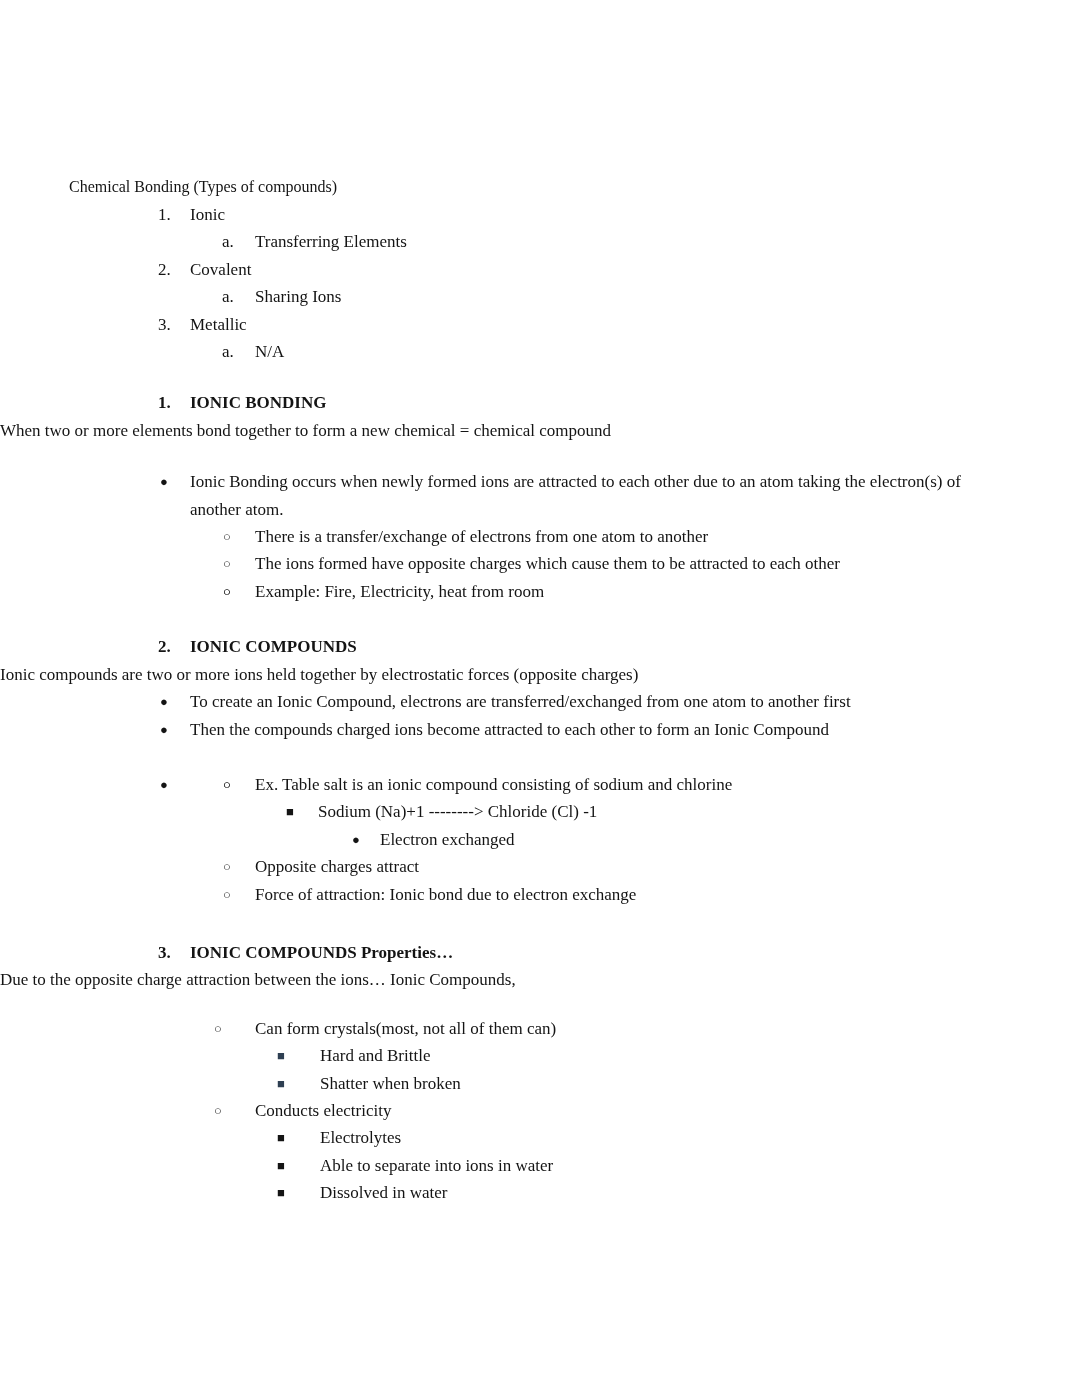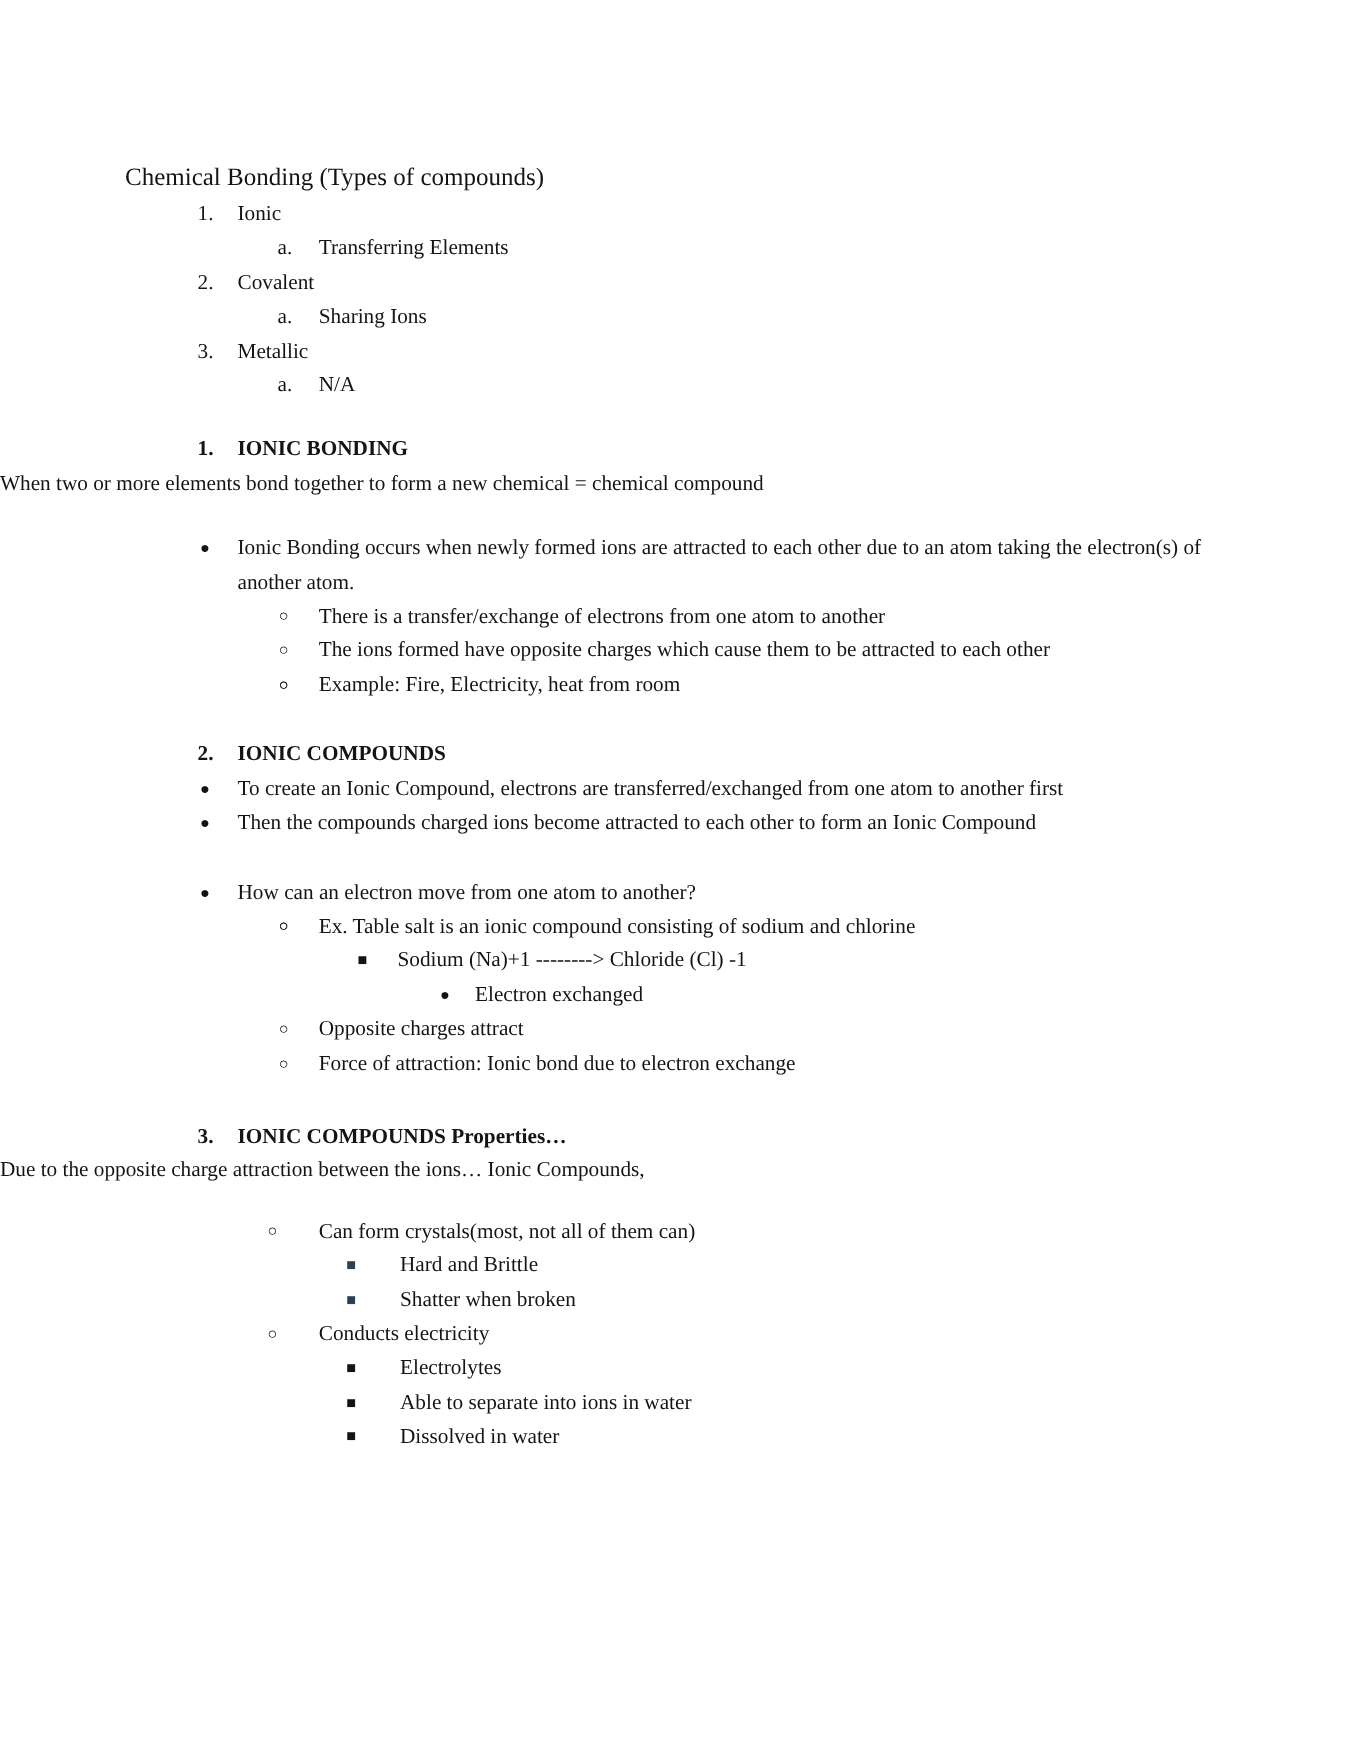--- a/index.html
+++ b/index.html
@@ -8,21 +8,21 @@
     background: #ffffff;
     font-family: "Liberation Serif", "DejaVu Serif", serif;
     color: #141414;
     overflow: hidden;
   }
   .page { position: relative; width: 1080px; height: 1397px; padding-top: 128px; box-sizing: border-box; }
   .line { position: relative; font-size: 17px; line-height: 27.4px; padding-right: 118px; }
   .tx { display: inline; }
   .mk { position: absolute; top: 0; line-height: 27.4px; }
 
-  .title { padding-left: 100px; font-size: 20px; line-height: 29px; }
+  .title { padding-left: 69px; font-size: 16px; line-height: 29px; margin-top: 44px; }
   .para  { }
 
   .num1 { padding-left: 190px; } .num1 .mk { left: 158; left: 158px; }
   .let2 { padding-left: 255px; } .let2 .mk { left: 222px; }
   .h1   { padding-left: 190px; } .h1 .mk { left: 158px; font-weight: 700; }
   .h1 .tx { font-weight: 700; }
 
   .d1 { padding-left: 190px; } .d1 .mk { left: 160px; font-size: 13px; }
   .c2 { padding-left: 255px; } .c2 .mk { left: 223px; font-size: 13px; }
   .c2b { padding-left: 255px; } .c2b .mk { left: 214px; font-size: 13px; }
@@ -102,34 +102,36 @@
     <span class="mk">○</span>
     <span class="tx">Example: Fire, Electricity, heat from room</span>
   </div>
 
   <div class="sp-b"></div>
 
   <div class="line h1">
     <span class="mk">2.</span>
     <span class="tx">IONIC COMPOUNDS</span>
   </div>
+  <div class="line para">
+    <span class="tx">Ionic compounds are two or more ions held together by electrostatic forces (opposite charges)</span>
+  </div>
   <div class="line d1">
     <span class="mk">●</span>
     <span class="tx">To create an Ionic Compound, electrons are transferred/exchanged from one atom to another first</span>
   </div>
   <div class="line d1">
     <span class="mk">●</span>
     <span class="tx">Then the compounds charged ions become attracted to each other to form an Ionic Compound</span>
   </div>
 
   <div class="sp-b"></div>
 
   <div class="line d1">
     <span class="mk">●</span>
-    <span class="tx">How can an electron move from one atom to another?</span>
   </div>
   <div class="line c2">
     <span class="mk">○</span>
   </div>
   <div class="line c2">
     <span class="mk">○</span>
     <span class="tx">Ex. Table salt is an ionic compound consisting of sodium and chlorine</span>
   </div>
   <div class="line s3">
     <span class="mk">■</span>

